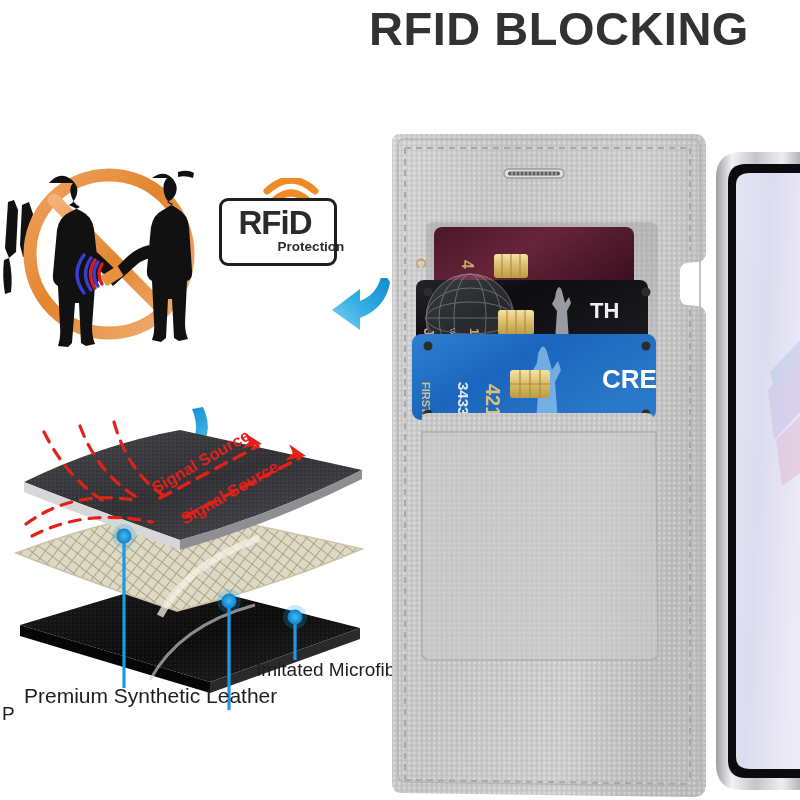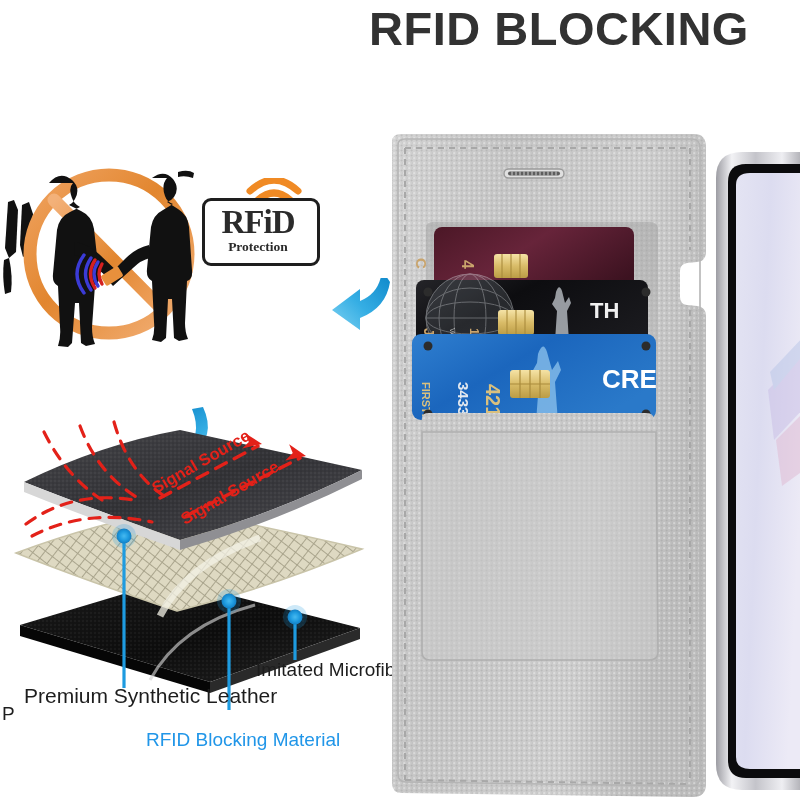--- a/index.html
+++ b/index.html
@@ -16,34 +16,34 @@
     font-family:"Liberation Sans",sans-serif;
   }
   .subline{
     position:absolute;left:350px;top:58px;width:440px;
     text-align:right;
     font-size:19.5px;line-height:26px;color:#4a4a4a;
     font-family:"Liberation Sans",sans-serif;
   }
 
   
-  .badge{position:absolute;left:202px;top:178px;width:106px;height:86px;font-family:Liberation Serif, serif;}
+  .badge{position:absolute;left:219px;top:178px;width:106px;height:86px;}
   .badge-box{
     position:absolute;left:0;top:20px;width:112px;height:62px;
     border:3px solid #1e1e1e;border-radius:9px;background:#fff;
   }
   .badge-wifi{position:absolute;left:44px;top:0px;width:56px;height:34px;}
   .badge-rfid{
     position:absolute;left:0;top:28px;width:112px;text-align:center;
     font-size:33px;font-weight:bold;line-height:33px;color:#2b2b2b;
     letter-spacing:-1px;
   }
   .badge-prot{
     position:absolute;left:0;top:62px;width:112px;text-align:center;
-    font-size:13.5px;font-weight:bold;line-height:14px;color:#2b2b2b;
+    font-size:13.5px;font-weight:bold;line-height:14px;color:#2b2b2b;padding-left:36px;
   }
 
   
   .nosign{position:absolute;left:2px;top:150px;width:215px;height:215px;}
 
   
   .arrow-top{position:absolute;left:296px;top:278px;width:96px;height:70px;}
   
   .arrow-low{position:absolute;left:145px;top:405px;width:80px;height:75px;}
 
@@ -239,21 +239,20 @@
       <circle cx="219" cy="181" r="12" fill="#1e9be0" opacity=".22"></circle>
 
       <line x1="285" y1="197" x2="285" y2="240" stroke="#1e9be0" stroke-width="3.2"></line>
       <circle cx="285" cy="197" r="7.5" fill="url(#dotg)"></circle>
       <circle cx="285" cy="197" r="12" fill="#1e9be0" opacity=".22"></circle>
     </g>
   </svg>
 
   <div class="lbl lbl-leather">Premium Synthetic Leather</div>
   <div class="lbl lbl-micro">Imitated Microfiber</div>
-  <div class="lbl lbl-block">RFID Blocking Material</div>
   <div class="lbl lbl-stray">P</div>
 
   <svg class="case" viewBox="0 0 342 668">
     <defs>
       <linearGradient id="flapg" x1="0" y1="0" x2="1" y2="0.3">
         <stop offset="0%" stop-color="#d4d4d4"></stop>
         <stop offset="35%" stop-color="#c6c6c6"></stop>
         <stop offset="75%" stop-color="#cecece"></stop>
         <stop offset="100%" stop-color="#bdbdbd"></stop>
       </linearGradient>

